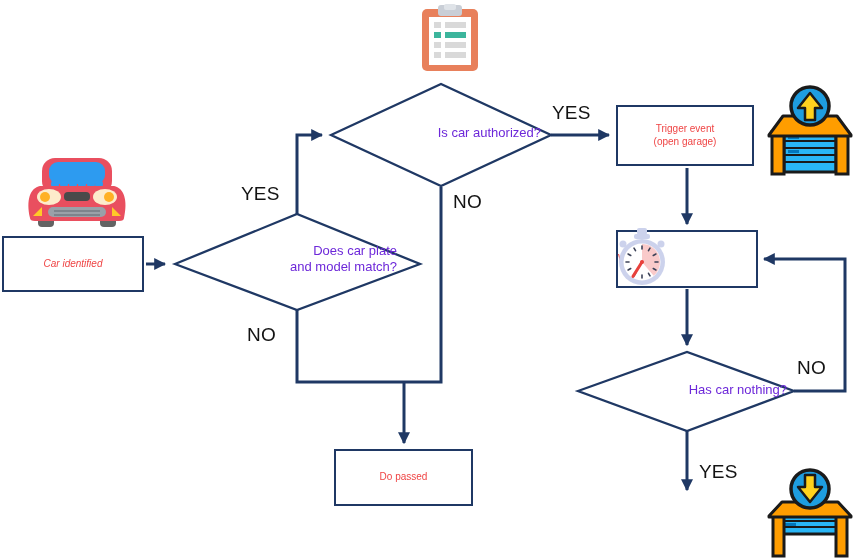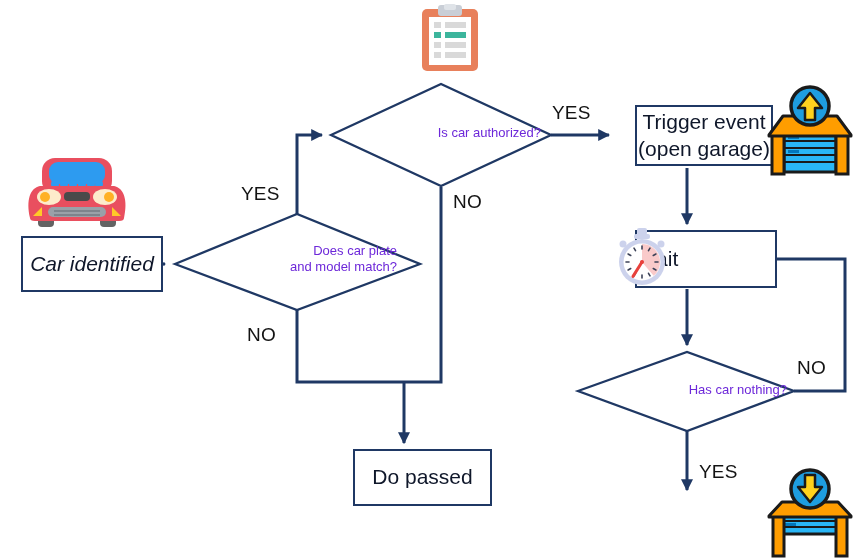--- a/index.html
+++ b/index.html
@@ -3,23 +3,23 @@
 <meta charset="utf-8">
 <style>
   html,body{margin:0;padding:0;background:#ffffff;}
   .stage{
     position:relative;width:854px;height:558px;background:#ffffff;overflow:hidden;
     font-family:"Liberation Sans","DejaVu Sans",sans-serif;
   }
   .layer{position:absolute;left:0;top:0;width:854px;height:558px;}
   .node{
     position:absolute;box-sizing:border-box;background:#ffffff;
-    border:2.5px solid #1f3864;color:#0f172a;font-size:21px;line-height:1.25;
+    border:2.5px solid #1f3864;color:#ef4444;font-size:10px;line-height:1.25;
     display:flex;align-items:center;justify-content:center;text-align:center;
-    white-space:pre-line;z-index:2;margin-left:19px;
+    white-space:pre-line;z-index:2;
   }
   .dlabel{
     position:absolute;color:#6d28d9;font-size:13px;line-height:1.22;
     text-align:right;white-space:pre-line;z-index:2;
   }
   .elabel{
     position:absolute;color:#131313;font-weight:400;font-size:19px;z-index:2;
     letter-spacing:0.2px;
   }
   .icon{position:absolute;z-index:3;line-height:0;}

